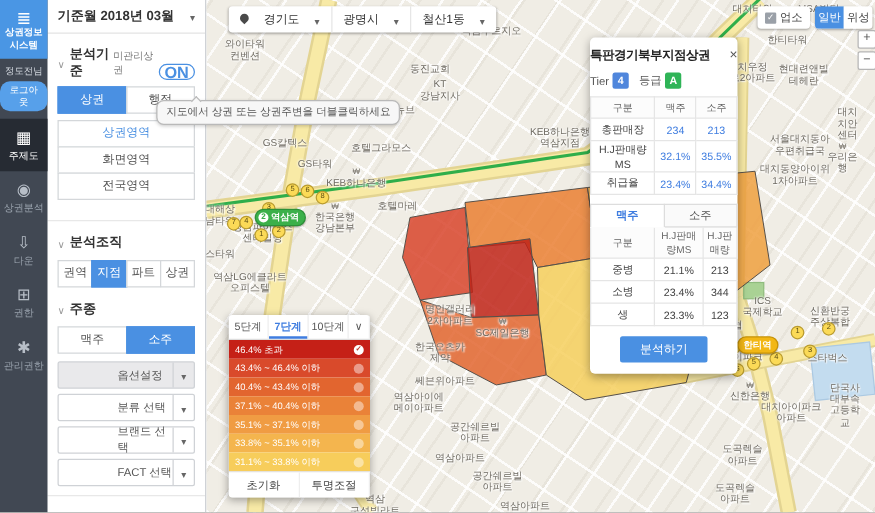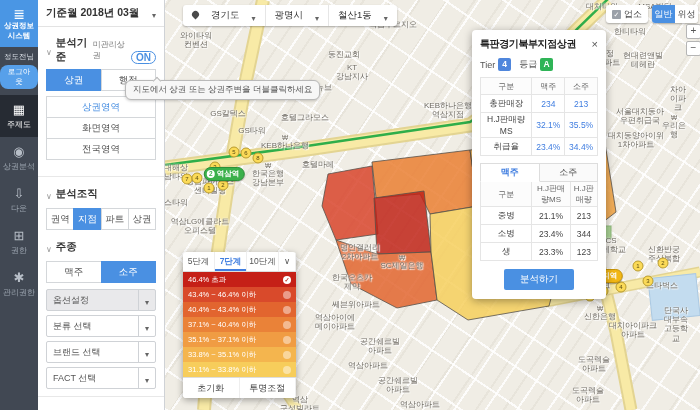--- a/index.html
+++ b/index.html
@@ -22,34 +22,34 @@
   
   .panel{position:absolute;left:38px;top:0;bottom:0;width:126px;background:#fff;
          border-right:1px solid #cfd2d6;z-index:35;}
   .ph{height:26px;display:flex;align-items:center;border-bottom:1px solid #e3e3e3;padding:0 8px;}
   .ph-title{flex:1;font-size:10.5px;font-weight:bold;color:#333;}
   .caret::after{content:"▾";font-size:8px;color:#666;}
   .sec-title{display:flex;align-items:center;margin:8px 8px 5px;}
   .chev::before{content:"∨";font-size:8px;color:#999;margin-right:4px;}
   .sec-title .t{font-weight:bold;font-size:10.5px;color:#333;}
   .unmanaged{margin-left:auto;font-size:8px;color:#777;}
-  .on-pill{margin-left:3px;border:1px solid #4a90e2;color:#4a90e2;font-size:10px;font-weight:bold;
+  .on-pill{margin-left:3px;border:1px solid #4a90e2;color:#4a90e2;font-size:13px;font-weight:bold;
            padding:0 4px;height:11px;line-height:11px;border-radius:8px;cursor:pointer;margin-top:16px;}
   .seg{display:flex;margin:0 8px 6px;}
   .seg>div{flex:1;height:20px;line-height:20px;text-align:center;font-size:9.5px;color:#555;
            background:#fff;border:1px solid #d4d7da;margin-left:-1px;cursor:pointer;}
   .seg>div:first-child{margin-left:0;}
   .seg>div.on{background:#4a90e2;border-color:#4a90e2;color:#fff;}
   .arealist{margin:0 8px 16px;}
   .arealist>div{height:20px;line-height:20px;text-align:center;font-size:9.5px;color:#555;
                 border:1px solid #d4d7da;margin-top:-1px;background:#fff;cursor:pointer;}
   .arealist>div.on{color:#4a90e2;}
   .divider{height:1px;background:#e8e8e8;margin:7px 0;}
   .dropdown{margin:4px 8px;height:20px;border:1px solid #cfd2d6;border-radius:2px;display:flex;
-            align-items:center;background:#fff;cursor:pointer;}
+            align-items:center;background:#fff;cursor:pointer;padding-left:41px;}
   .dropdown.disabled{background:#e9e9eb;}
   .dd-label{flex:1;padding-left:6px;font-size:9px;color:#555;}
   .dd-caret{width:16px;text-align:center;border-left:1px solid #cfd2d6;align-self:stretch;line-height:20px;}
   .view-btn{display:block;margin:14px auto 0;padding:5px 12px;border:1px solid #85b4ec;color:#3f8ae0;
             font-size:10px;border-radius:3px;background:#fff;cursor:pointer;}
 
   
   .map{position:absolute;left:165px;right:0;top:0;bottom:0;background-color:#f0ede5;
     background-image:
       repeating-linear-gradient(124deg, rgba(255,255,255,.85) 0 2px, rgba(0,0,0,0) 2px 26px),
@@ -95,21 +95,21 @@
 
   
   .tooltip{position:absolute;left:125px;top:80px;z-index:45;background:#f7f7f7;border:1px solid #b9b9b9;
            border-radius:6px;padding:3px 7px;font-size:8.5px;color:#555;box-shadow:0 1px 3px rgba(0,0,0,.2);
            white-space:nowrap;}
   .tooltip::before{content:"";position:absolute;left:28px;top:-3.5px;width:5px;height:5px;background:#f7f7f7;
            border-left:1px solid #b9b9b9;border-top:1px solid #b9b9b9;transform:rotate(45deg);}
 
   
   .popup{position:absolute;left:472px;top:30px;width:118px;z-index:30;background:#fff;border-radius:4px;
-         box-shadow:0 2px 8px rgba(0,0,0,.35);padding:7px 8px 8px;}
+         box-shadow:0 2px 8px rgba(0,0,0,.35);padding:7px 0 8px;}
   .pp-head{display:flex;align-items:center;}
   .pp-title{flex:1;font-size:10px;font-weight:bold;color:#222;letter-spacing:-0.4px;}
   .pp-close{font-size:11px;color:#555;cursor:pointer;line-height:10px;}
   .pp-badges{display:flex;align-items:center;margin:7px 0 6px;font-size:9px;color:#555;}
   .badge{width:13px;height:13px;line-height:13px;text-align:center;border-radius:2px;color:#fff;
          font-size:8.5px;font-weight:bold;margin:0 8px 0 3px;}
   .badge.b-tier{background:#4f86dc;}
   .badge.b-grade{background:#2fb457;margin-right:0;}
   table.pp{width:100%;border-collapse:collapse;}
   table.pp th,table.pp td{border:1px solid #e5e5e5;text-align:center;}
@@ -234,21 +234,21 @@
       <div class="map-label" style="left: 420px; top: 405px;">역삼아파트</div>
       <div class="map-label" style="left: 553px; top: 212px;">역삼래미안
 아파트</div>
       <div class="map-label" style="left: 602px; top: 7px;">대치타워</div>
       <div class="map-label" style="left: 655px; top: 7px;">MSA빌딩</div>
       <div class="map-label" style="left: 630px; top: 32px;">한티타워</div>
       <div class="map-label" style="left: 598px; top: 58px;">대치우정
 쉐르2아파트</div>
       <div class="map-label" style="left: 643px; top: 60px;">현대련앤빌
 테헤란</div>
-      <div class="map-label" style="left: 678px; top: 99px;">차아이파크</div>
+      <div class="map-label" style="left: 678px; top: 99px;">대치치안센터</div>
       <div class="map-label" style="left: 640px; top: 116px;">서울대치동아
 우편취급국</div>
       <div class="map-label" style="left: 674px; top: 127px;"><span class="lab-icon">₩</span>우리은행</div>
       <div class="map-label" style="left: 636px; top: 140px;">대치동양아이위
 1차아파트</div>
       <div class="map-label" style="left: 578px; top: 257px;"><span class="lab-icon">₩</span>영동농협</div>
       <div class="map-label" style="left: 610px; top: 245px;">ICS
 국제학교</div>
       <div class="map-label" style="left: 664px; top: 254px; font-family: Liberation Mono, monospace;">신환반궁
 주상복합</div>

